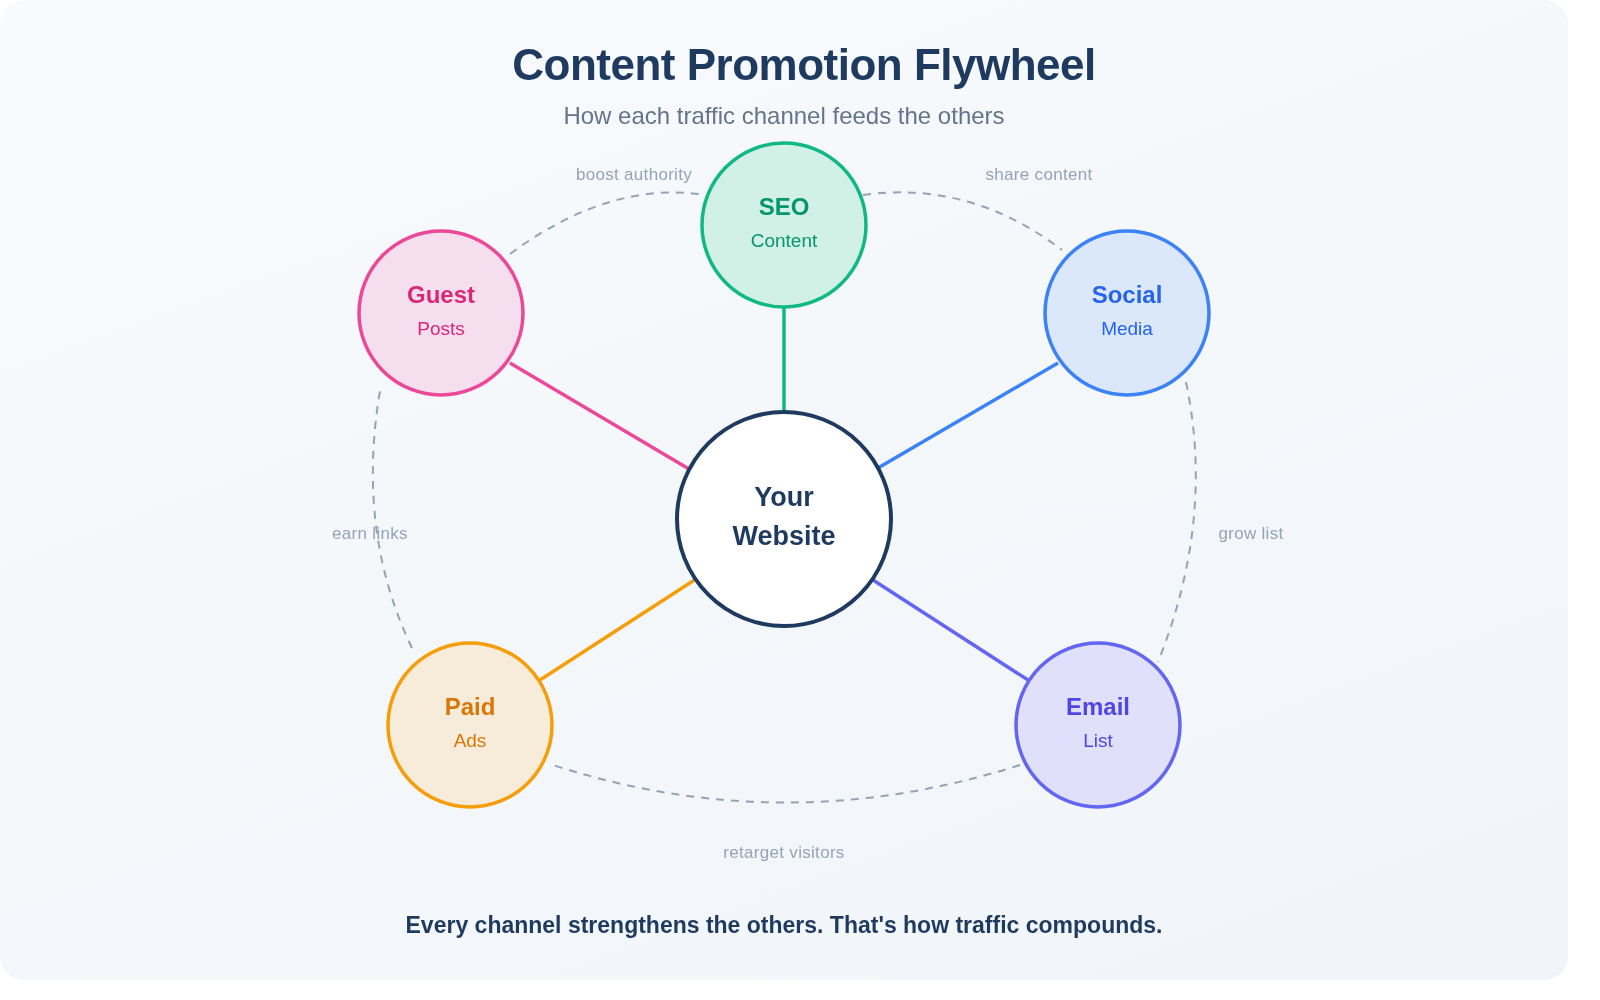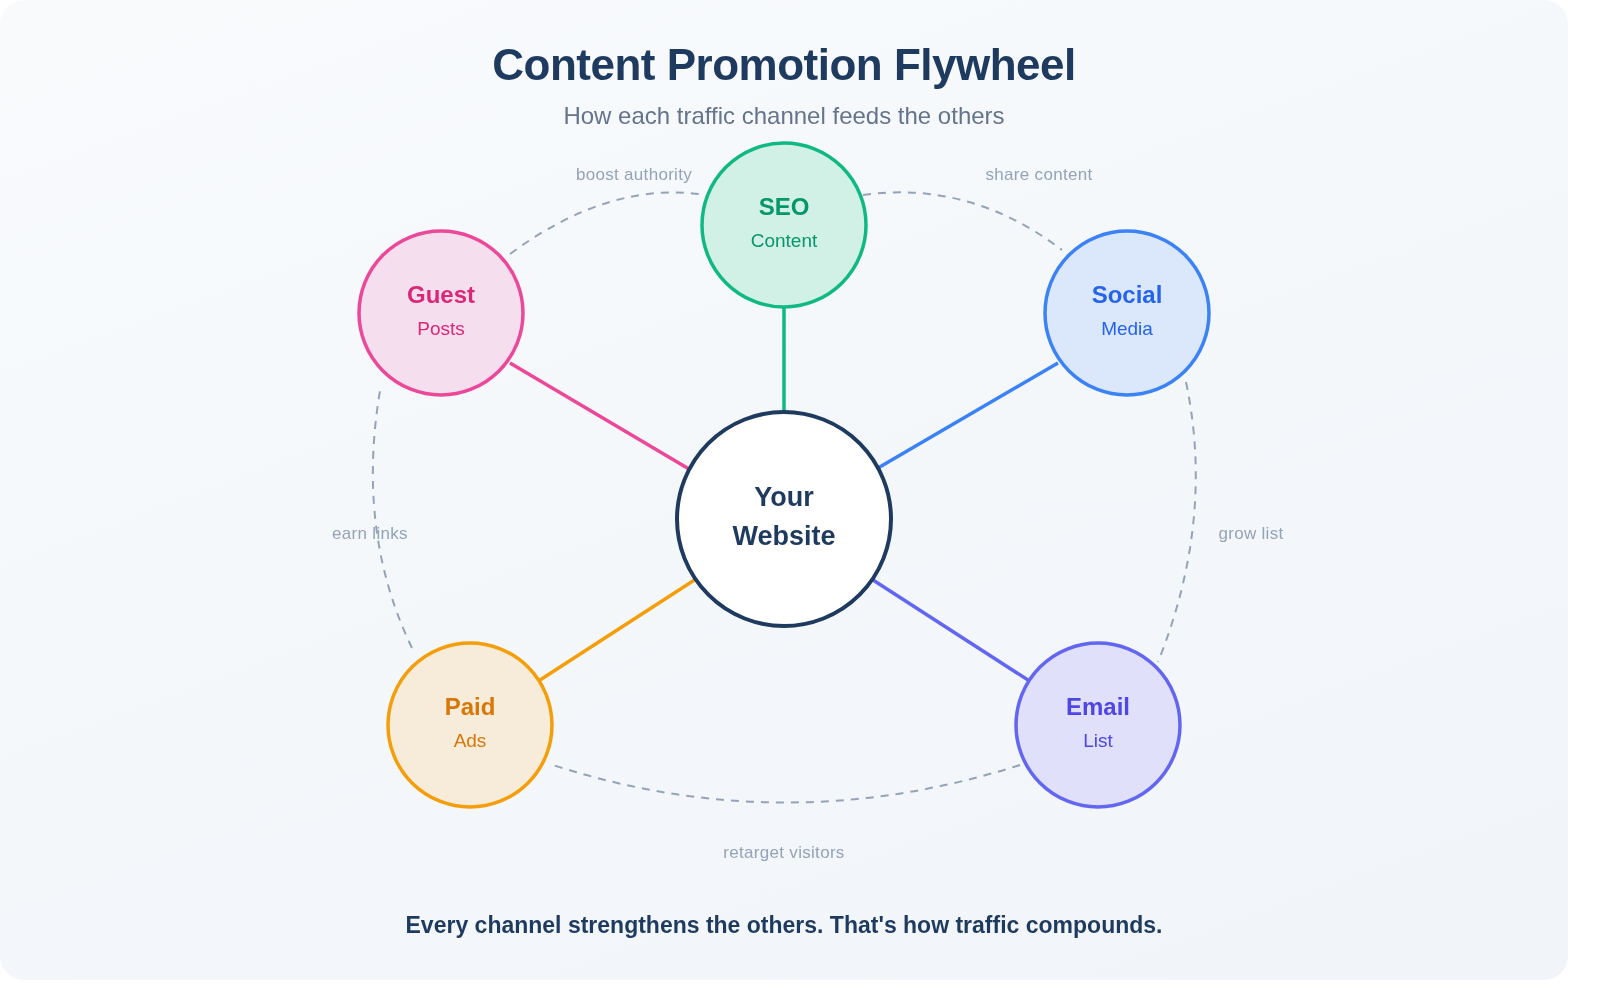--- a/index.html
+++ b/index.html
@@ -4,21 +4,21 @@
 <style>
   html, body { margin: 0; padding: 0; background: #ffffff; }
   body { width: 1600px; height: 1000px; position: relative; overflow: hidden; font-family: "Liberation Sans", "DejaVu Sans", sans-serif; }
   .card {
     position: absolute; left: 0; top: 0; width: 1568px; height: 980px;
     border-radius: 24px;
     background: linear-gradient(160deg, #f8fafc 0%, #f1f5f9 100%);
   }
   .title {
     position: absolute; left: 0; width: 1568px; top: 40px; text-align: center;
-    font-size: 44px; font-weight: 700; color: #1e3a5f; letter-spacing: -0.5px;
+    font-size: 44px; font-weight: 700; color: #1e3a5f; letter-spacing: -0.5px; padding-left: 20px;
   }
   .subtitle {
     position: absolute; left: 0; width: 1568px; top: 102px; text-align: center;
     font-size: 24px; color: #64748b;
   }
   .footer {
     position: absolute; left: 0; width: 1568px; top: 912px; text-align: center;
     font-size: 23px; font-weight: 700; color: #1e3a5f;
   }
   svg.diagram { position: absolute; left: 0; top: 0; }

